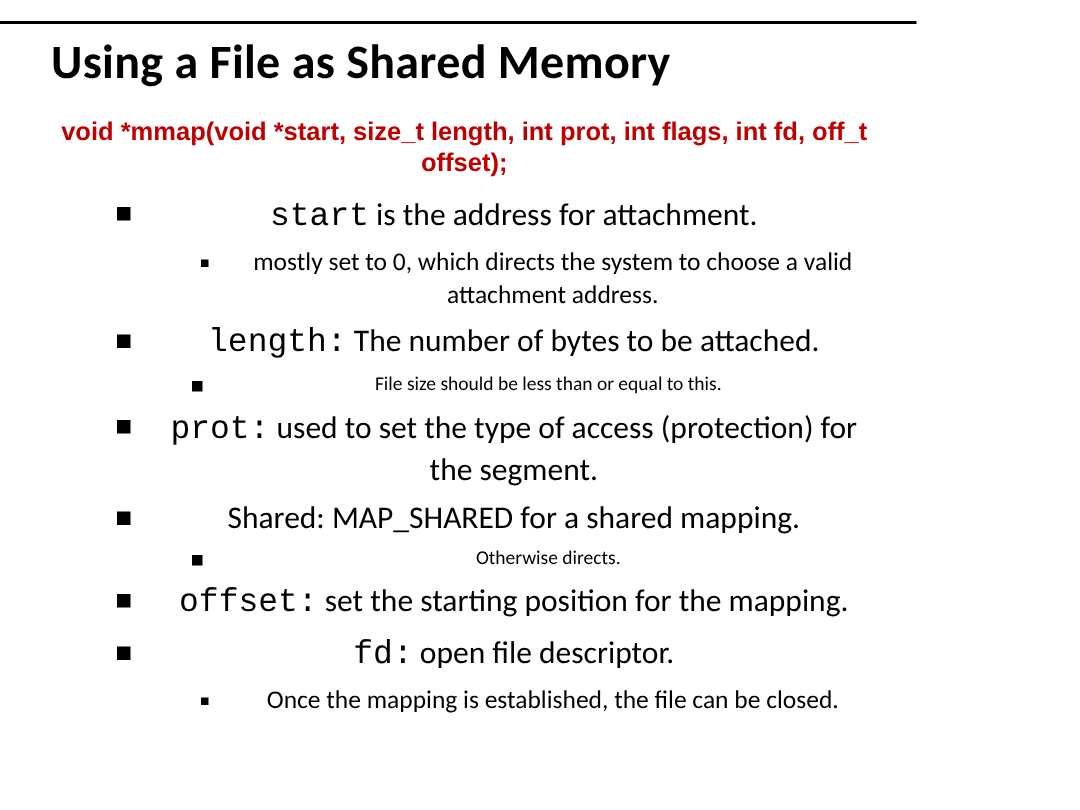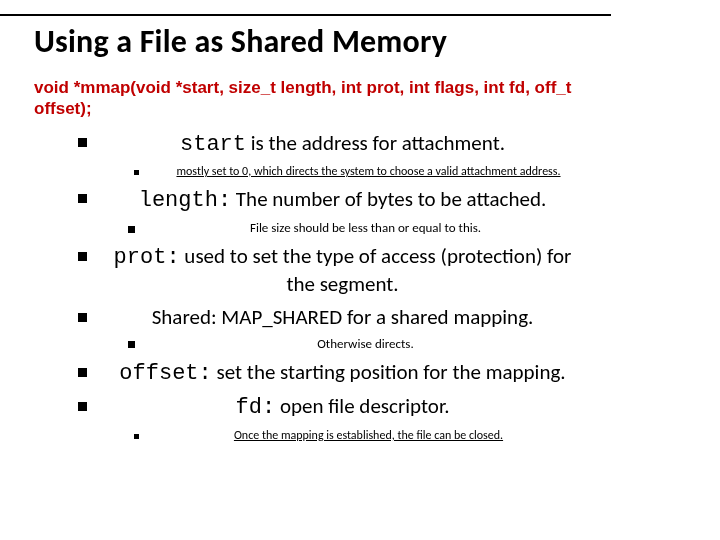--- a/index.html
+++ b/index.html
@@ -26,20 +26,21 @@
     height: 2px;
     background: #000;
   }
   h1 {
     margin: 0 0 16px 0;
     font-size: 32px;
     font-weight: 700;
     letter-spacing: 0.2px;
   }
   .sig {
+    text-align: center;
     color: #c00000;
     font-family: Arial, Helvetica, sans-serif;
     font-weight: 700;
     font-size: 17px;
     line-height: 1.25;
     margin: 6px 0 10px 0;
   }
   ul { list-style: none; margin: 0; padding: 0; text-align: center; }
   li { position: relative; }
 
@@ -72,23 +73,22 @@
   .lvl2 > li::before {
     content: "";
     position: absolute;
     left: 0;
     top: 0.42em;
     width: 7px;
     height: 7px;
     background: #000;
   }
   .lvl2.tiny > li {
-    font-size: 12px;
+    font-size: 17px;
     margin-left: 34px;
-    text-decoration: underline;
   }
   .lvl2.tiny > li::before {
     width: 5px;
     height: 5px;
     top: 0.5em;
   }
 </style>
 </head>
 <body>
 

